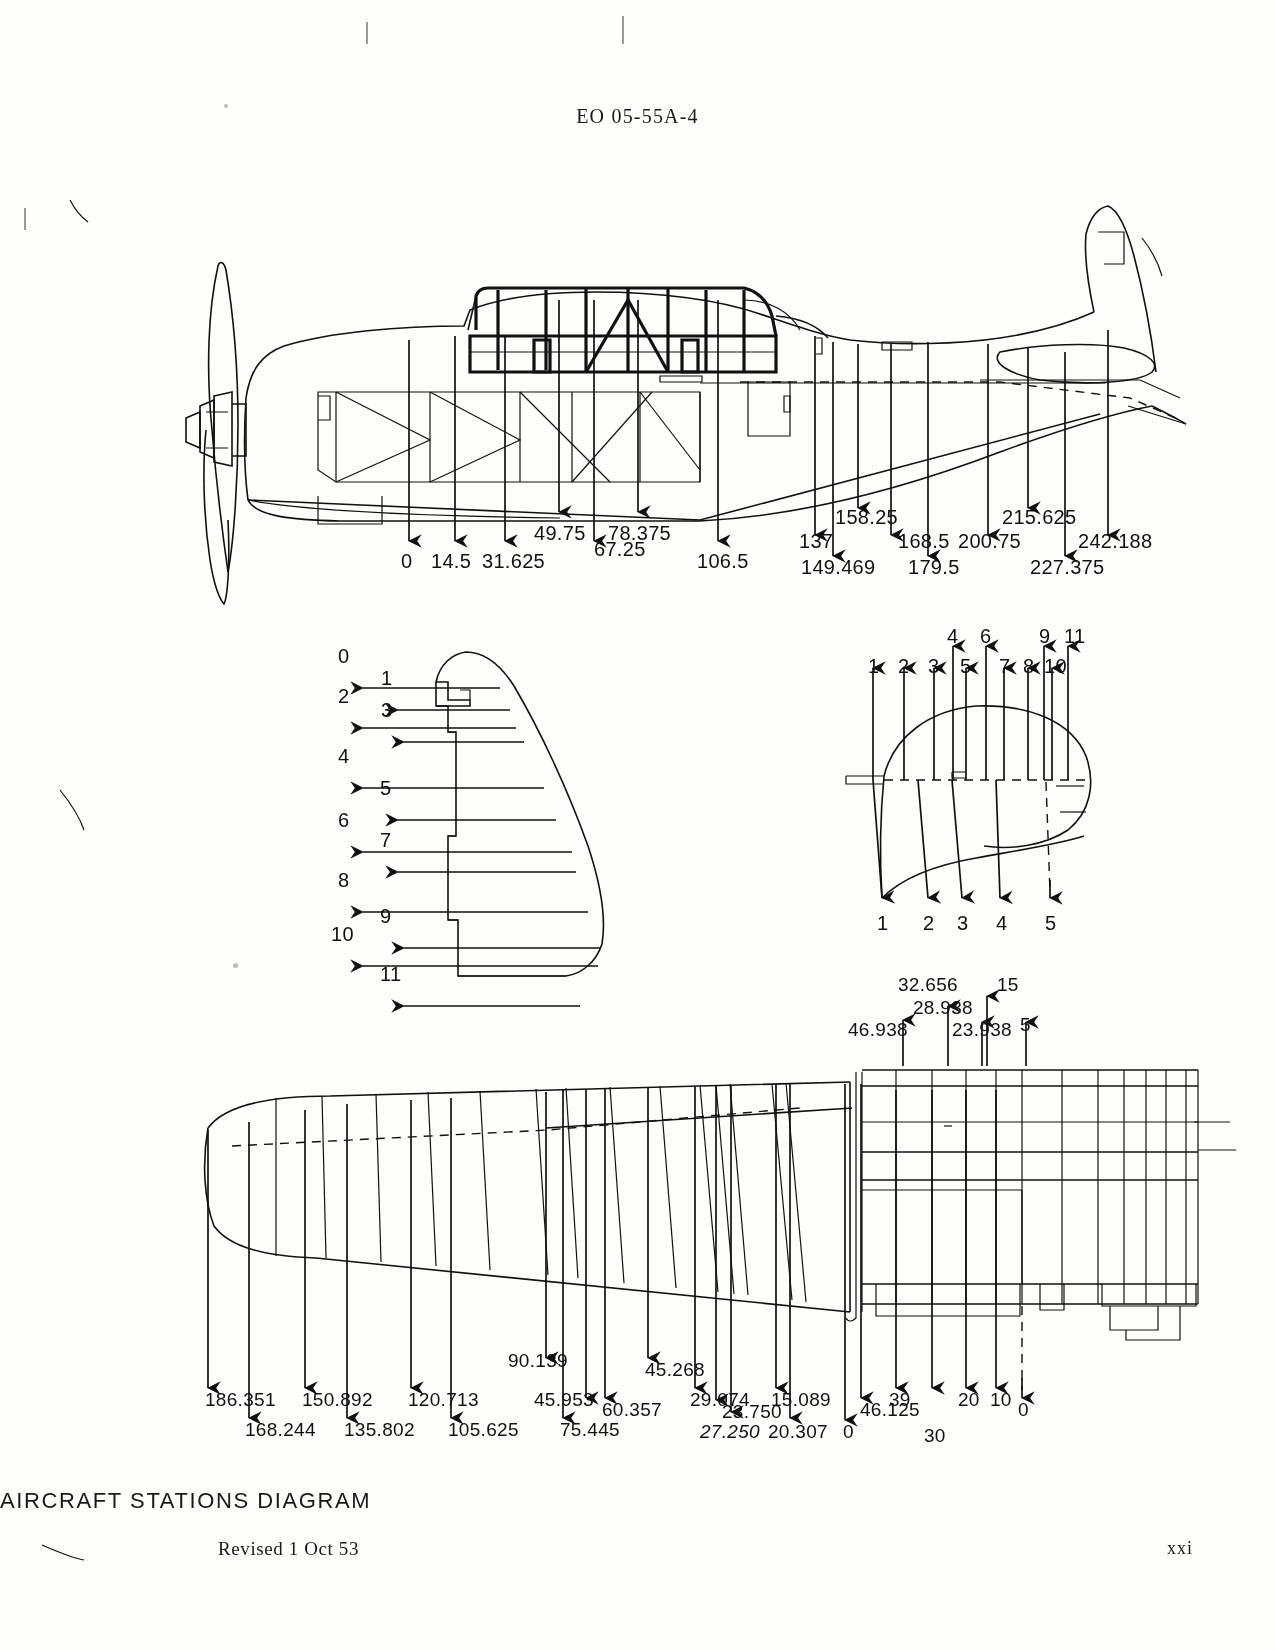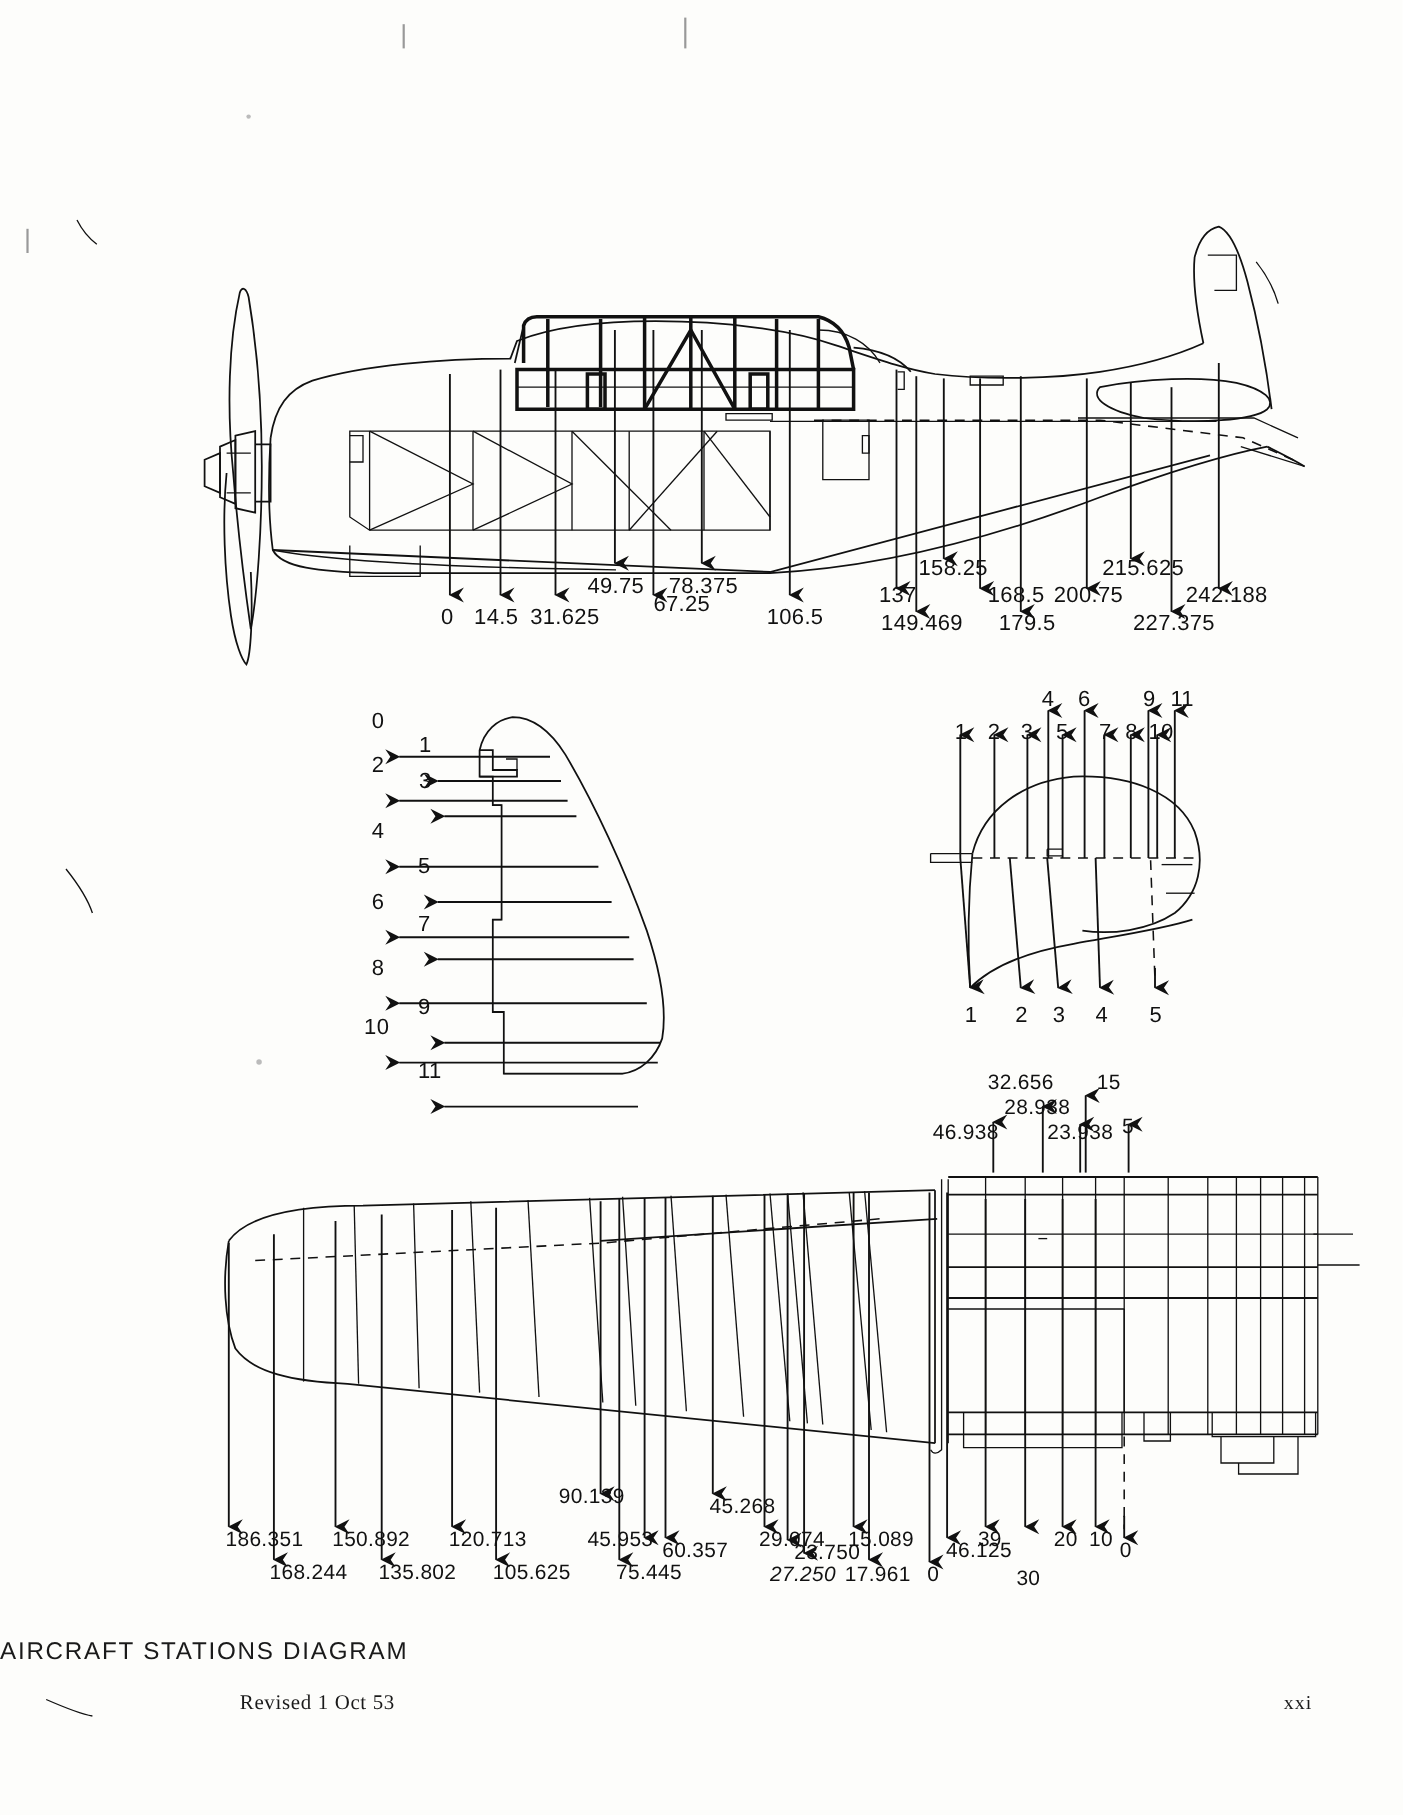--- a/index.html
+++ b/index.html
@@ -91,20 +91,21 @@
 <body>
 
 <div class="page">
 
   <div class="edge-mark" style="left:366px;top:22px;width:2px;height:22px;"></div>
   <div class="edge-mark" style="left:622px;top:16px;width:2px;height:28px;"></div>
   <div class="edge-mark" style="left:24px;top:208px;width:2px;height:22px;"></div>
   <div class="speck" style="left:224px;top:104px;width:4px;height:4px;"></div>
   <div class="speck" style="left:233px;top:963px;width:5px;height:5px;"></div>
 
+  <div class="doc-number">EO 05-55A-4</div>
 
   <svg class="layer" viewBox="0 0 1275 1650">
     <defs>
       <marker id="arrDown" markerWidth="9" markerHeight="9" refX="4.5" refY="8" orient="auto">
         <path d="M0.5,0.5 L4.5,8.5 L8.5,0.5 L4.5,3.2 Z" fill="#111"></path>
       </marker>
       <marker id="arrUp" markerWidth="9" markerHeight="9" refX="4.5" refY="1" orient="auto">
         <path d="M0.5,8.5 L4.5,0.5 L8.5,8.5 L4.5,5.8 Z" fill="#111"></path>
       </marker>
       <marker id="arrLeft" markerWidth="9" markerHeight="9" refX="1" refY="4.5" orient="auto">
@@ -468,21 +469,21 @@
   </div>
 
   <div>
     <span class="lbl" style="left:245px;top:1419px;">168.244</span>
     <span class="lbl" style="left:344px;top:1419px;">135.802</span>
     <span class="lbl" style="left:448px;top:1419px;">105.625</span>
     <span class="lbl" style="left:560px;top:1419px;">75.445</span>
     <span class="lbl" style="left:602px;top:1399px;">60.357</span>
     <span class="lbl" style="left:722px;top:1401px;">23.750</span>
     <span class="lbl" style="left:700px;top:1421px;font-style:italic;">27.250</span>
-    <span class="lbl" style="left:768px;top:1421px;">17.961</span>
+    <span class="lbl" style="left:768px;top:1421px;">20.307</span>
     <span class="lbl" style="left:843px;top:1421px;">0</span>
     <span class="lbl" style="left:860px;top:1399px;">46.125</span>
     <span class="lbl" style="left:1018px;top:1399px;">0</span>
   </div>
 
   <div class="fig-title">AIRCRAFT STATIONS DIAGRAM</div>
   <div class="revised">Revised 1 Oct 53</div>
   <div class="page-num">xxi</div>
 
 </div>

